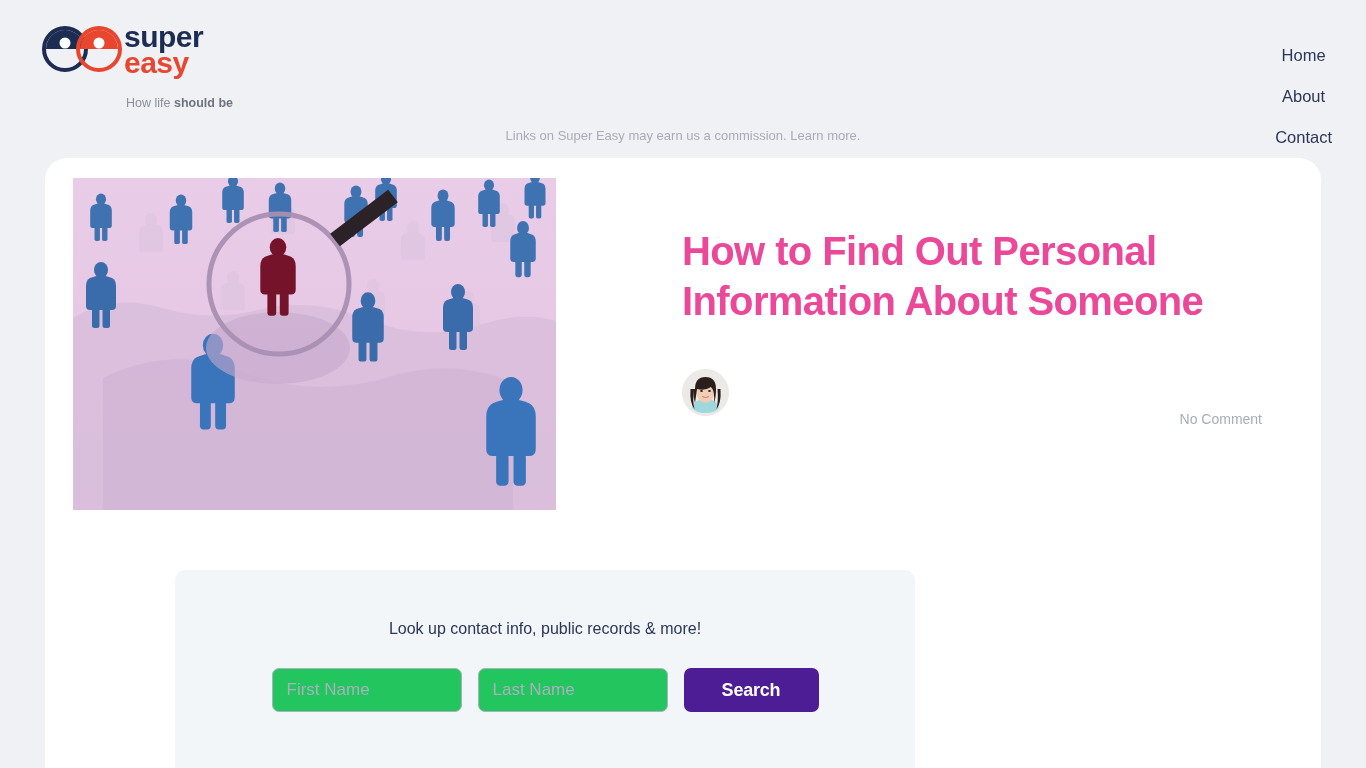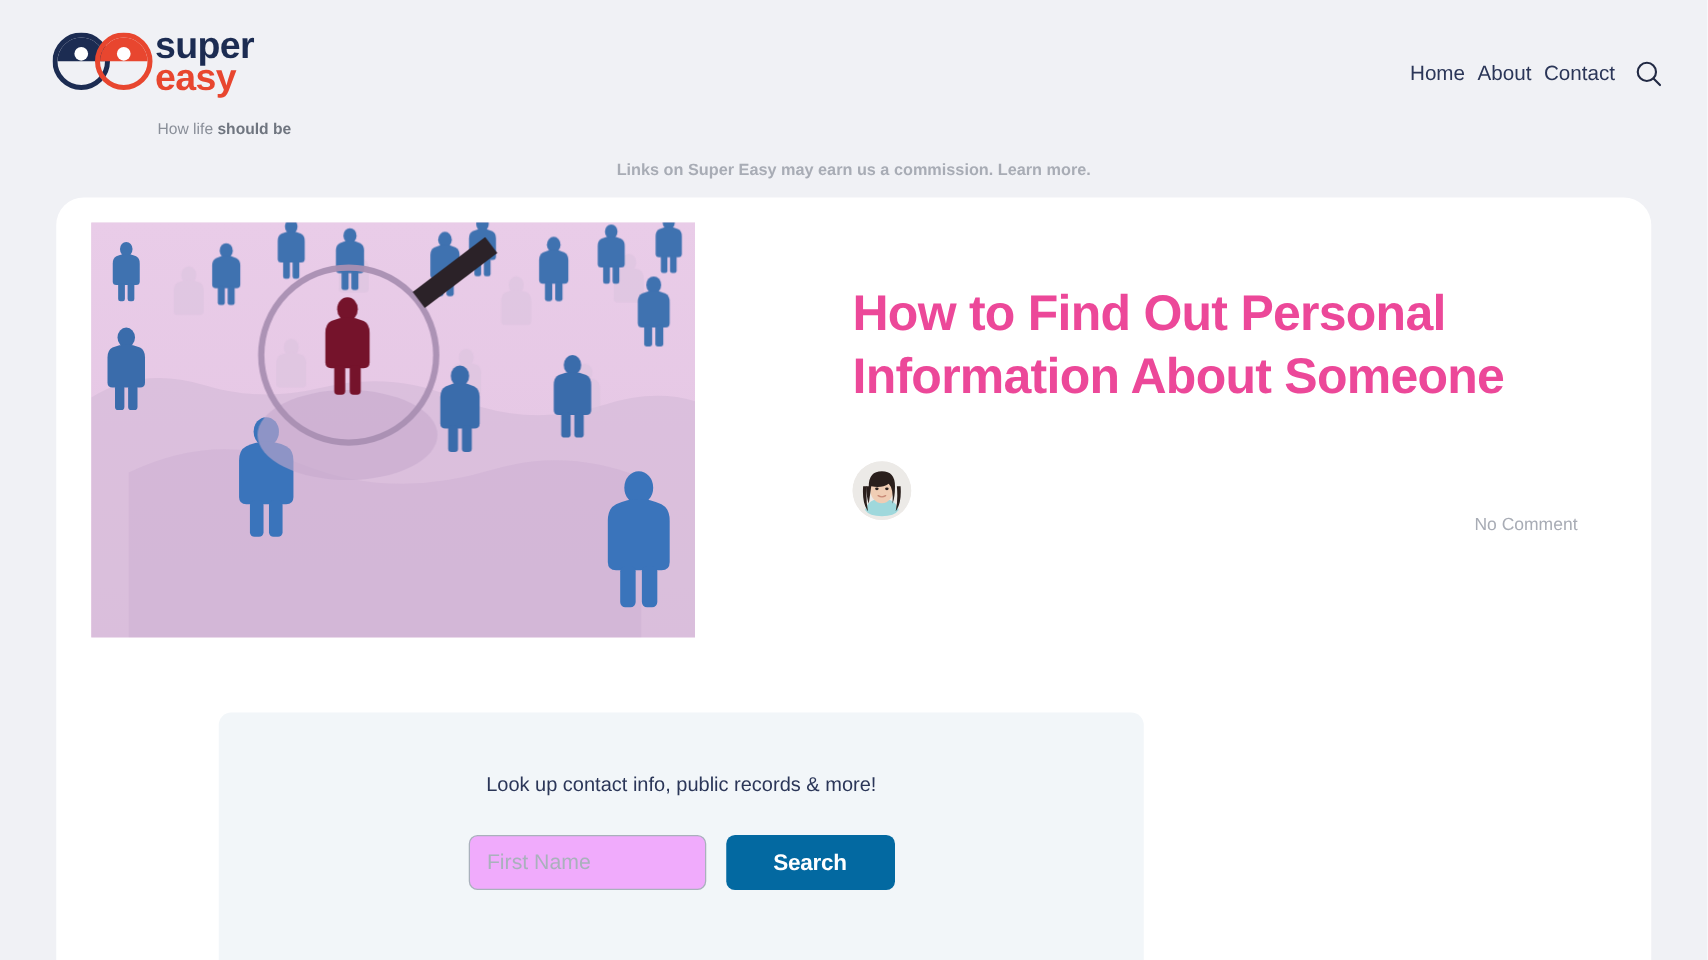--- a/index.html
+++ b/index.html
@@ -80,22 +80,23 @@
     text-decoration: none;
     letter-spacing: -0.2px;
     white-space: nowrap;
   }
 
   .util-nav {
     position: absolute;
     right: 34px;
     top: 46px;
     display: flex;
-    gap: 10px;
+    gap: 22px;
     align-items: center;
+    flex-direction: column;
   }
   .util-nav a {
     font-size: 16.5px;
     color: #2b3658;
     text-decoration: none;
     white-space: nowrap;
   }
   .search-icon-btn {
     display: inline-flex;
     align-items: center;
@@ -108,21 +109,20 @@
     border: none;
   }
 
   
   .disclaimer {
     width: 1366px;
     text-align: center;
     font-size: 13px;
     color: #a8acb5;
     padding-top: 16px;
-    font-weight: bold;
   }
   .disclaimer a { color: #a8acb5; text-decoration: none; }
 
   
   .content-card {
     position: absolute;
     left: 45px;
     top: 158px;
     width: 1276px;
     min-height: 640px;
@@ -226,34 +226,34 @@
     display: flex;
     justify-content: center;
     align-items: center;
     gap: 16px;
   }
   .lookup-input {
     width: 190px;
     height: 44px;
     border: 1.6px solid #a9b1bc;
     border-radius: 7px;
-    background: #f0abfc;
+    background: #22c55e;
     font-size: 17px;
     color: #44506b;
     padding: 14px 14px;
     font-family: "Liberation Sans", sans-serif;
     outline: none;
   }
   .lookup-input::placeholder { color: #a9b1bc; }
   .search-submit {
     width: 135px;
     height: 44px;
     border: none;
     border-radius: 7px;
-    background: #0369a1;
+    background: #4c1d95;
     color: #ffffff;
     font-size: 18px;
     font-weight: bold;
     font-family: "Liberation Sans", sans-serif;
     cursor: pointer;
     letter-spacing: -0.2px;
   }
 </style>
 </head>
 <body>
@@ -395,17 +395,18 @@
         </span>
         <span class="comment-count">No Comment</span>
       </div>
     </div>
   </section>
 
   <section class="lookup-widget">
     <p class="lookup-sub">Look up contact info, public records &amp; more!</p>
     <form class="lookup-form">
       <input class="lookup-input" type="text" placeholder="First Name" style="">
+      <input class="lookup-input" type="text" placeholder="Last Name" style="">
       <button class="search-submit" type="submit">Search</button>
     </form>
   </section>
 
 </main>
 
 </body></html>

